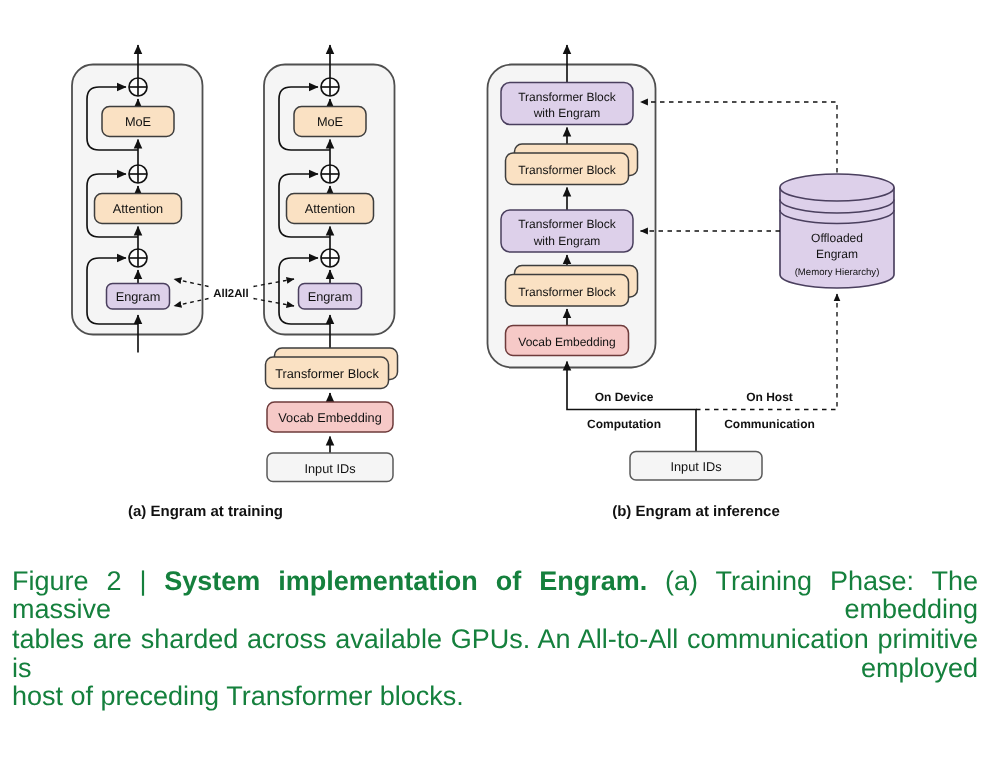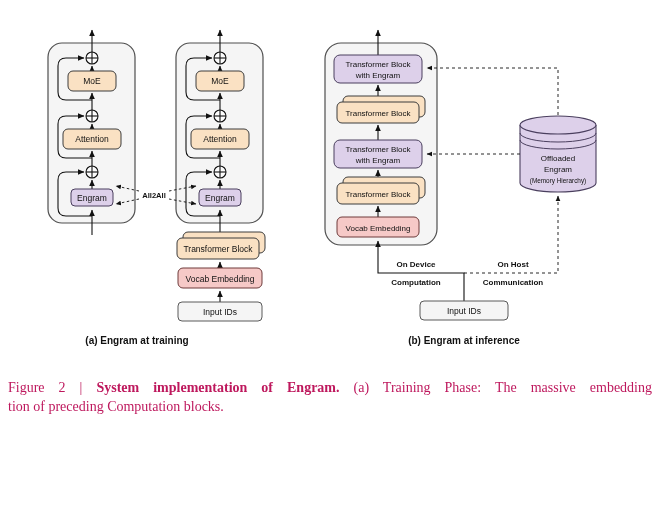--- a/index.html
+++ b/index.html
@@ -7,21 +7,21 @@
         font-family:"Liberation Sans",sans-serif;}
   .diagram{position:absolute;left:0;top:0;}
   svg text{font-family:"Liberation Sans",sans-serif;fill:#111111;}
   .box-label{font-size:8.5px;}
   .box-label-sm{font-size:8px;}
   .tiny-label{font-size:6.4px;}
   .bold-label{font-weight:bold;font-size:8px;}
   .all2all-label{font-weight:bold;font-size:7.6px;}
   .panel-caption{font-weight:bold;font-size:10px;}
   .fig-caption{position:absolute;left:8px;right:8px;top:378px;
-        font-family:Liberation Serif, serif;font-size:14px;line-height:19.3px;color:#be185d;}
+        font-family:Liberation Sans, sans-serif;font-size:18px;line-height:19.3px;color:#15803d;}
   .cap-line{text-align:justify;text-align-last:justify;}
   .cap-line.last{text-align:justify;text-align-last:left;}
   .cap-bold{font-weight:bold;}
 </style>
 </head>
 <body>
 
 <div class="page">
 
 <svg class="diagram" width="660" height="368" viewBox="0 0 660 368">
@@ -221,16 +221,17 @@
       <rect x="420" y="301" width="88" height="19" rx="4" fill="#F5F5F5" stroke="#5A5A5A" stroke-width="1"></rect>
       <text x="464" y="314" text-anchor="middle" class="box-label">Input IDs</text>
     </g>
 
     <text x="464" y="344" text-anchor="middle" class="panel-caption">(b) Engram at inference</text>
   </g>
 </svg>
 
 <div class="fig-caption">
   <div class="cap-line"><span>Figure 2 | </span><span class="cap-bold">System implementation of Engram.</span><span> (a) Training Phase: The massive embedding</span></div>
-  <div class="cap-line last">tion of preceding Computation blocks.</div>
+  <div class="cap-line">tables are sharded across available GPUs. An All-to-All communication primitive is employed</div>
+  <div class="cap-line last">host of preceding Transformer blocks.</div>
 </div>
 
 </div>
 
 </body></html>

